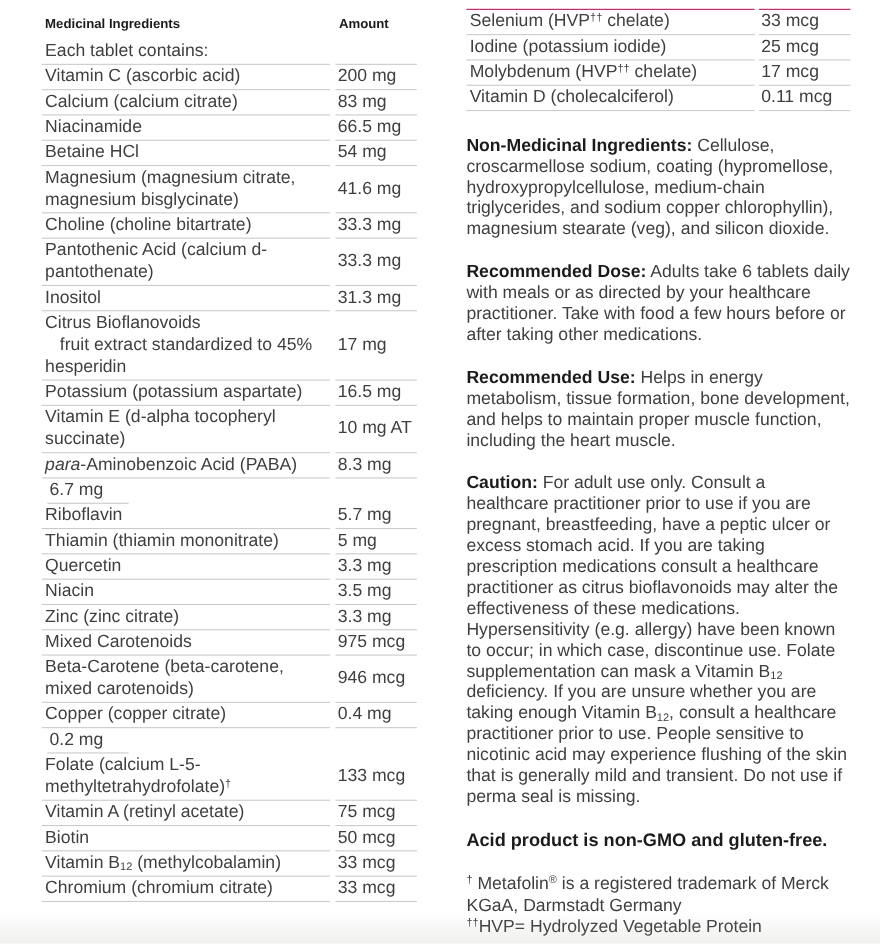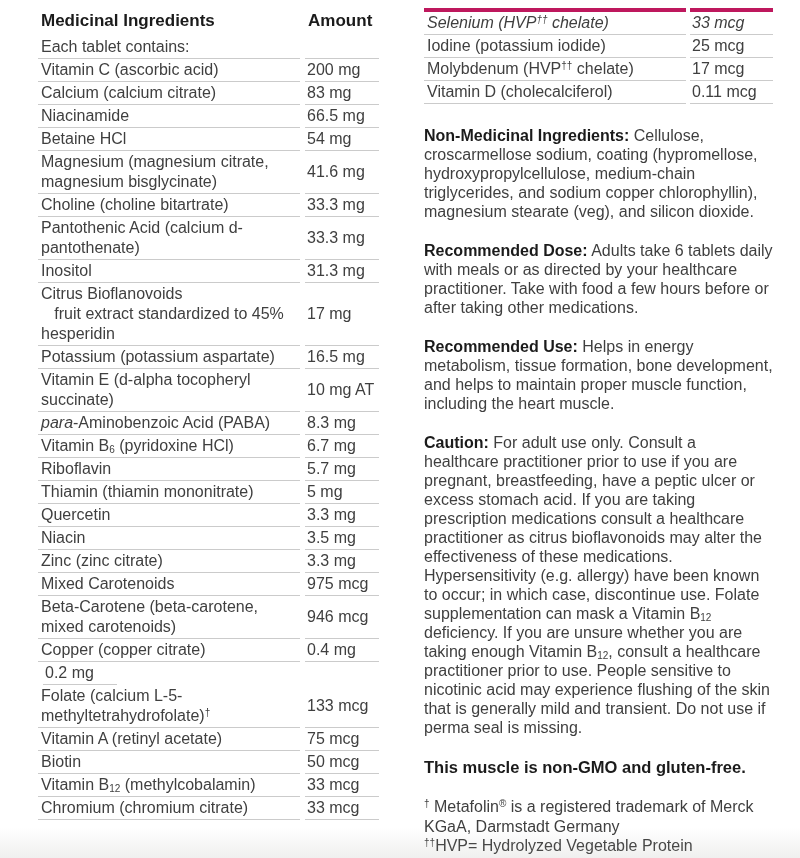--- a/index.html
+++ b/index.html
@@ -19,31 +19,31 @@
     left: 0; right: 0; bottom: 0;
     height: 30px;
     background: linear-gradient(to bottom, rgba(160,160,152,0), rgba(160,160,152,0.16));
     pointer-events: none;
   }
   .col-left  { position: absolute; left: 38px;  top: 10px; width: 341px; }
   .col-right { position: absolute; left: 424px; top: 8px;  width: 350px; }
 
   
   .hdr-row { display: flex; padding-bottom: 4px; }
-  .hdr-row .h { font-weight: bold; color: #1b1b1b; font-size: 17px; line-height: 22px; }
+  .hdr-row .h { font-weight: bold; color: #1b1b1b; font-size: 12px; line-height: 22px; }
   .hdr-name { width: 262px; padding-left: 3px; }
   .hdr-amt  { width: 74px;  margin-left: 10px; padding-left: 2px; }
 
   .row { display: flex; align-items: stretch; font-size: 16px; line-height: 20px; }
   .cell { border-bottom: 1px solid #cbcbcb; padding: 1px 0 1px 3px; }
   .cell.name { width: 262px; }
   .cell.amt  { width: 74px; margin-left: 5px; padding-left: 2px; display: flex; align-items: center; }
   .tbl-right .cell.name { width: 262px; }
   .tbl-right .cell.amt  { width: 83px; margin-left: 4px; }
-  .tbl-right div.row:first-of-type .cell { border-top: 4px solid #be185d; font-style: italic; }
+  .tbl-right div.row:first-of-type .cell { border-top: 1px solid #be185d; }
 
   
   .para { font-size: 16px; line-height: 19px; margin-top: 20px; }
   .para.first { margin-top: 22px; }
   .para .lbl { font-weight: bold; color: #1b1b1b; }
   .statement { font-weight: bold; color: #1b1b1b; font-size: 16.5px; line-height: 20px; margin-top: 20px; }
   .footnotes { margin-top: 20px; font-size: 16px; line-height: 19.5px; }
 
   sup { font-size: 10px; line-height: 0; vertical-align: 5px; }
   sub { font-size: 10px; line-height: 0; vertical-align: -2px; }
@@ -121,21 +121,20 @@
           <div class="cell name">Vitamin E (d-alpha tocopheryl succinate)</div>
           <div class="cell amt">10 mg AT</div>
         </div>
 
         <div class="row">
           <div class="cell name"><i>para</i>-Aminobenzoic Acid (PABA)</div>
           <div class="cell amt">8.3 mg</div>
         </div>
 
         <div class="row">
-          <div class="cell name">Vitamin B<sub>6</sub> (pyridoxine HCl)</div>
           <div class="cell amt">6.7 mg</div>
         </div>
 
         <div class="row">
           <div class="cell name">Riboflavin</div>
           <div class="cell amt">5.7 mg</div>
         </div>
 
         <div class="row">
           <div class="cell name">Thiamin (thiamin mononitrate)</div>
@@ -240,21 +239,21 @@
     <div class="para">
       <span class="lbl">Recommended Use:</span>
       <span>Helps in energy metabolism, tissue formation, bone development, and helps to maintain proper muscle function, including the heart muscle.</span>
     </div>
 
     <div class="para">
       <span class="lbl">Caution:</span>
       <span>For adult use only. Consult a healthcare practitioner prior to use if you are pregnant, breastfeeding, have a peptic ulcer or excess stomach acid. If you are taking prescription medications consult a healthcare practitioner as citrus bioflavonoids may alter the effectiveness of these medications. Hypersensitivity (e.g. allergy) have been known to occur; in which case, discontinue use. Folate supplementation can mask a Vitamin B<sub>12</sub> deficiency. If you are unsure whether you are taking enough Vitamin B<sub>12</sub>, consult a healthcare practitioner prior to use. People sensitive to nicotinic acid may experience flushing of the skin that is generally mild and transient. Do not use if perma seal is missing.</span>
     </div>
 
-    <div class="statement">This muscle is non-GMO and gluten-free.</div>
+    <div class="statement">Acid product is non-GMO and gluten-free.</div>
 
     <div class="footnotes">
       <div><sup>†</sup> Metafolin<sup>®</sup> is a registered trademark of Merck KGaA, Darmstadt Germany</div>
       <div><sup>††</sup>HVP= Hydrolyzed Vegetable Protein</div>
     </div>
   </div>
 
 </div>
 
 </body></html>

